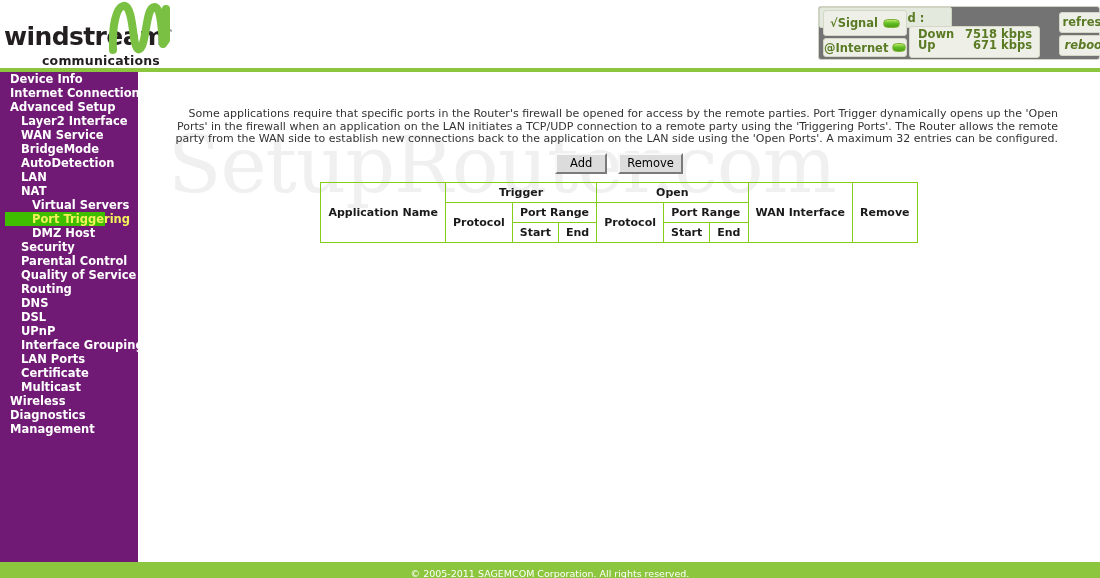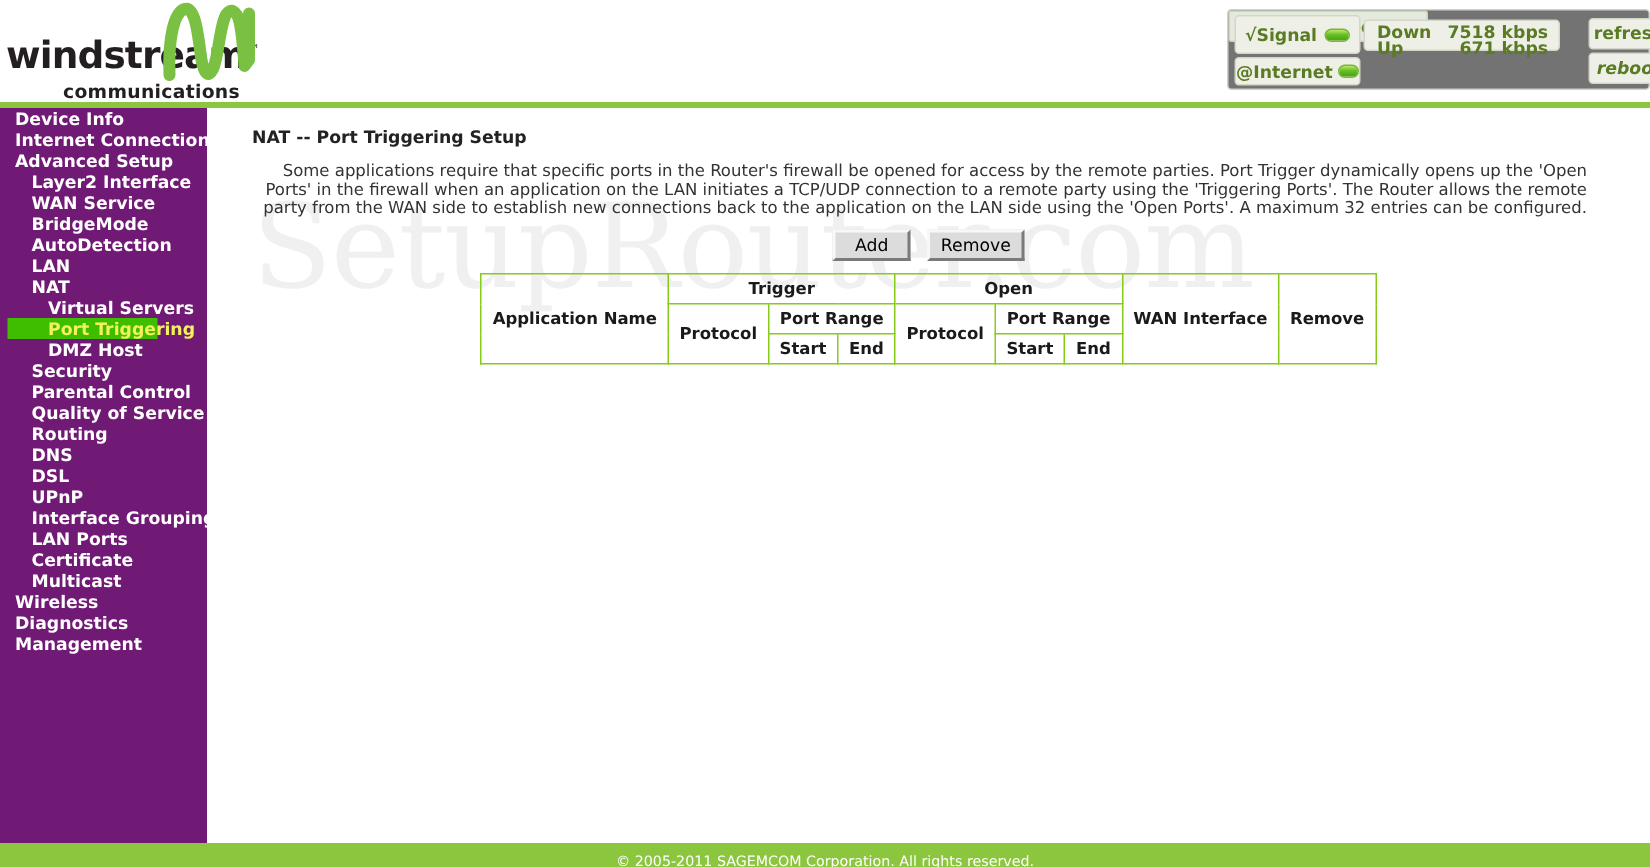--- a/index.html
+++ b/index.html
@@ -96,22 +96,22 @@
   .led {
     display: inline-block;
     width: 17px;
     height: 9px;
     border-radius: 5px;
     background: linear-gradient(to bottom, #b9e86a 0%, #63c024 45%, #4da016 100%);
     border: 1px solid #7fb33a;
     box-sizing: border-box;
   }
   #rate-cell {
-    left: 90px; top: 6px;
-    width: 131px; height: 21px;
+    left: 90px; top: 19px;
+    width: 131px; height: 32px;
   }
   .rate-row {
     position: absolute;
     left: 0;
     width: 100%;
     height: 12px;
     line-height: 12px;
     font-size: 11.5px;
     font-weight: bold;
     color: #5a7a24;
@@ -398,21 +398,20 @@
     <div class="nav-item nav-l1">Multicast</div>
     <div class="nav-item nav-l0">Wireless</div>
     <div class="nav-item nav-l0">Diagnostics</div>
     <div class="nav-item nav-l0">Management</div>
   </div>
 
 <div id="content">
 
   <div id="watermark">SetupRouter.com</div>
 
-  <div id="page-title">NAT -- Port Triggering Setup</div>
 
   <div id="page-desc">Some applications require that specific ports in the Router's firewall be opened for access by the remote parties. Port Trigger dynamically opens up the 'Open Ports' in the firewall when an application on the LAN initiates a TCP/UDP connection to a remote party using the 'Triggering Ports'. The Router allows the remote party from the WAN side to establish new connections back to the application on the LAN side using the 'Open Ports'. A maximum 32 entries can be configured.</div>
 
   <div id="button-row">
     <span class="form-btn">Add</span>
     <span class="form-btn">Remove</span>
   </div>
 
   <div id="trigger-table-wrap">
     <table class="trigger-table">

